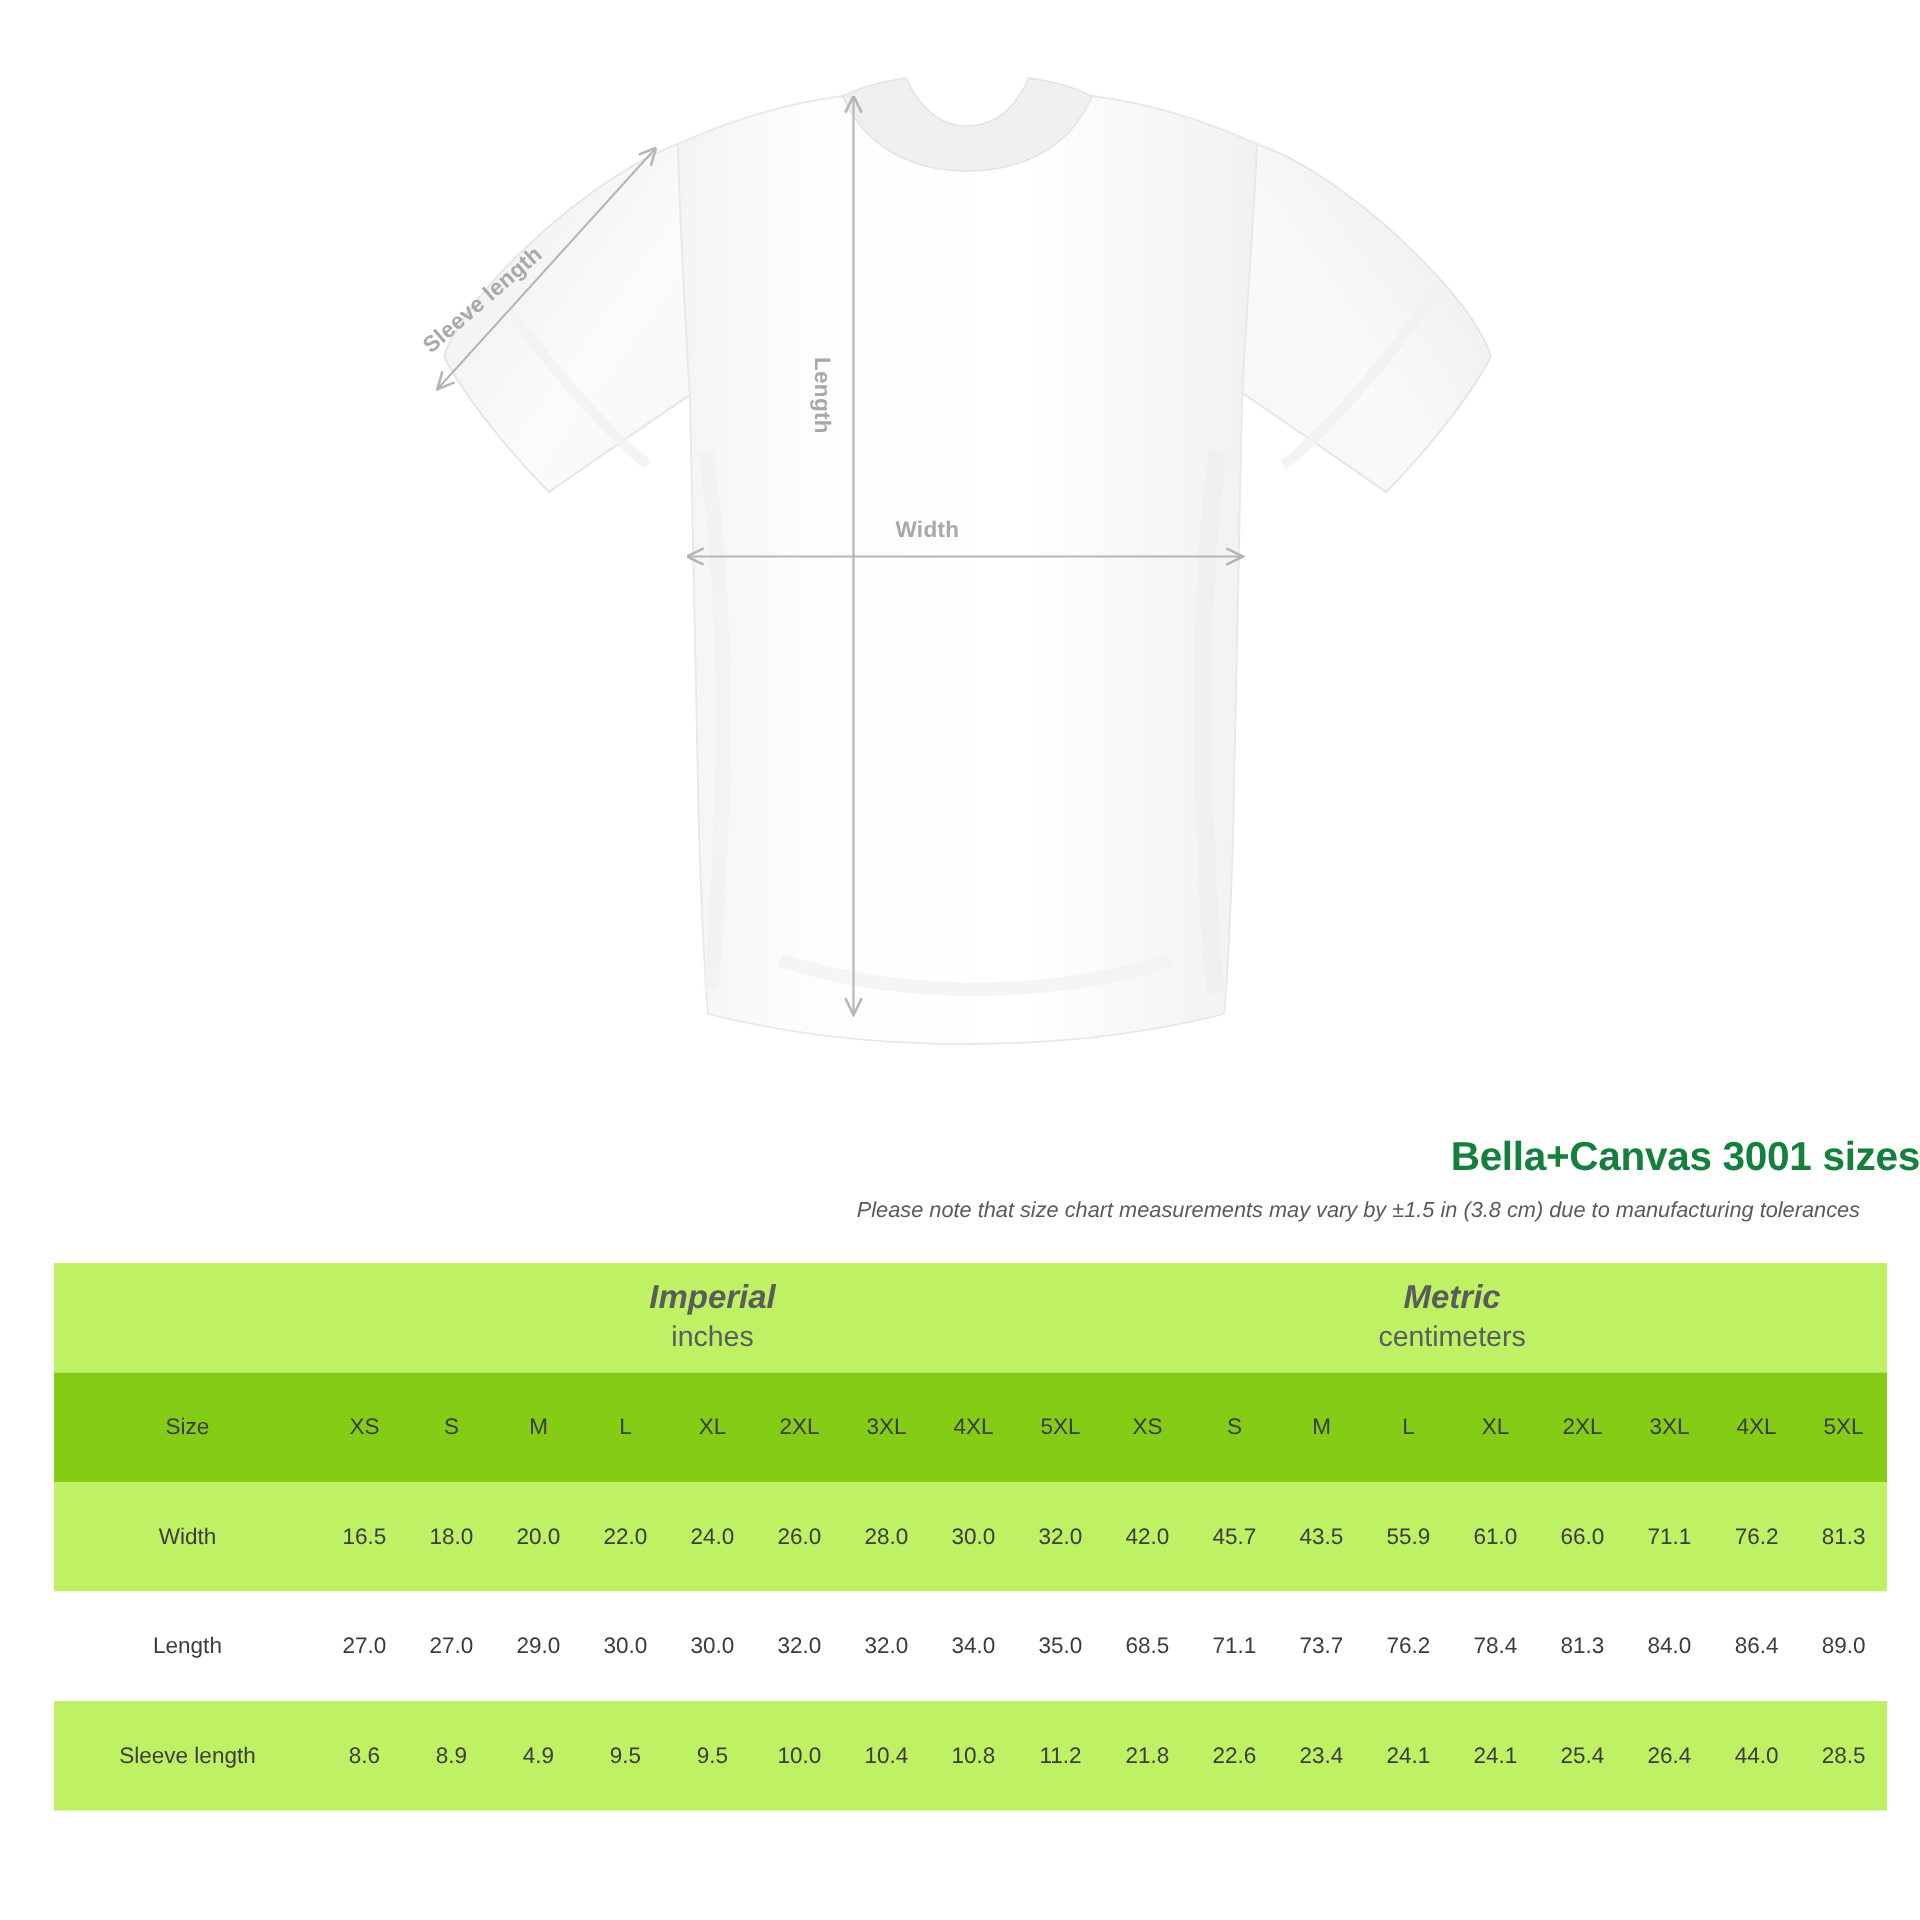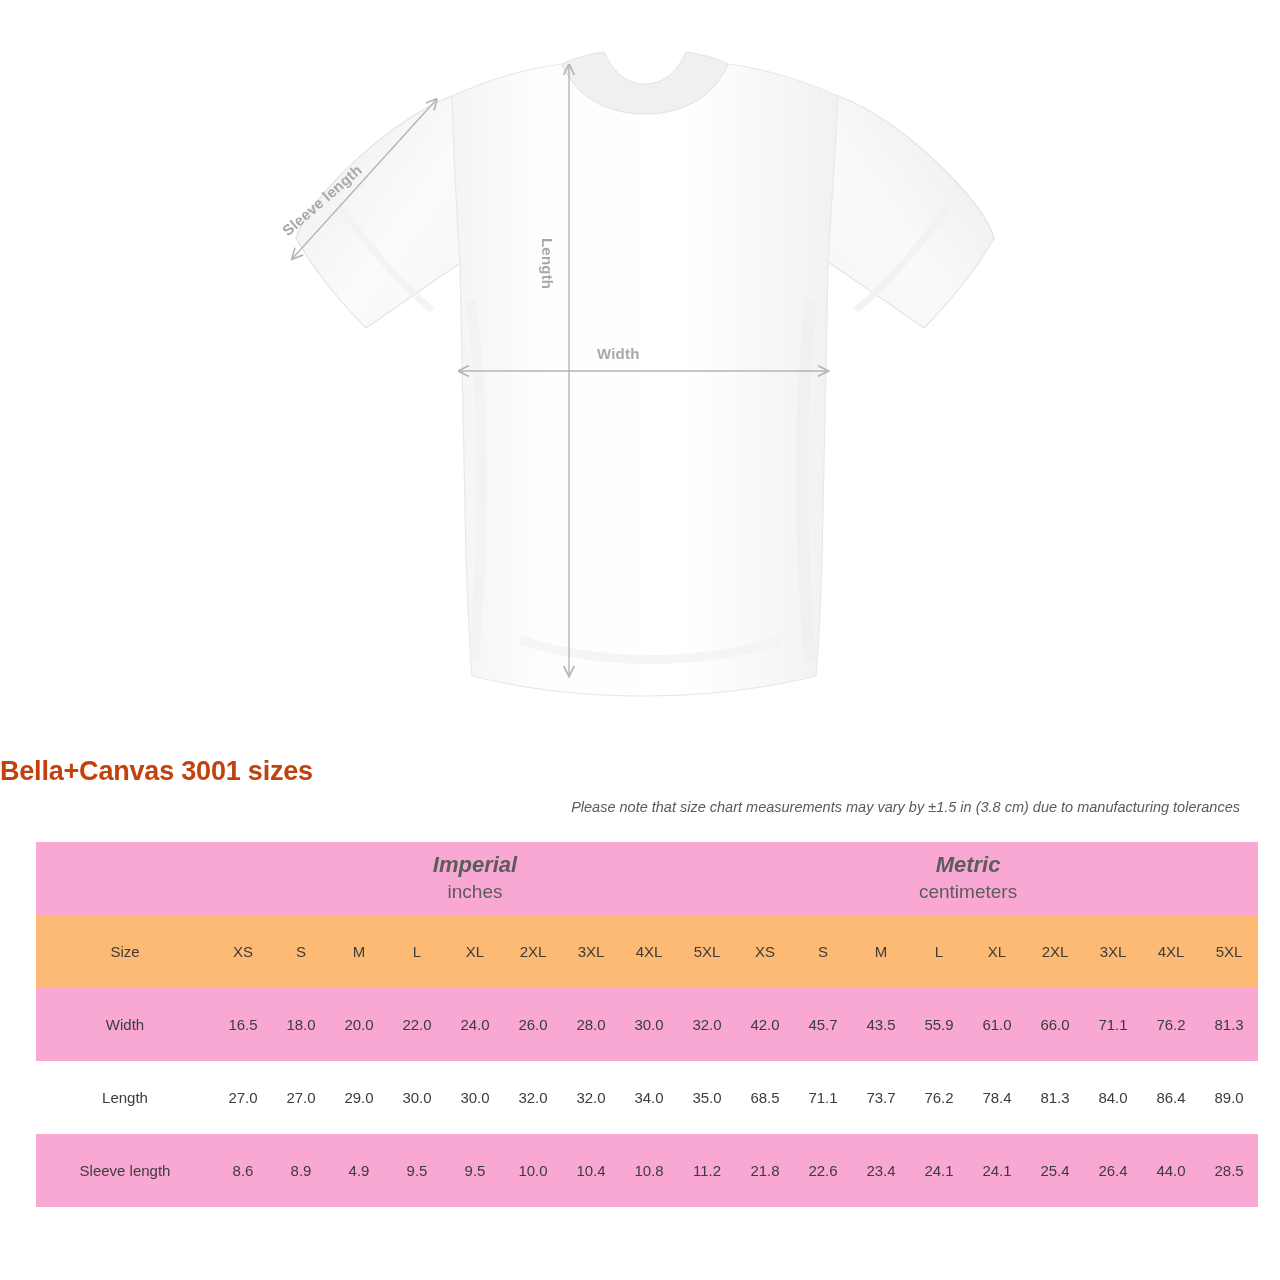--- a/index.html
+++ b/index.html
@@ -51,24 +51,24 @@
   }
   .label-sleeve {
     left: 290px;
     top: 222px;
     transform: rotate(-41deg);
     transform-origin: left bottom;
   }
 
   
   .chart-heading {
-    text-align: left;
+    text-align: right;
     font-size: 27px;
     font-weight: bold;
-    color: #c2410c;
+    color: #15803d;
     margin: 0;
     padding-top: 36px;
     letter-spacing: -0.2px;
   }
   .chart-note {
     text-align: right;
     font-size: 14.5px;
     font-style: italic;
     color: #5a5a5a;
     margin: 12px 0 0 0;
@@ -109,27 +109,27 @@
     line-height: 1.25;
   }
   .unit-sub {
     font-size: 19px;
     color: #5c5c5c;
     font-style: normal;
     font-weight: normal;
     line-height: 1.5;
   }
   .row-shade td {
-    background: #f9a8d4;
+    background: #bef264;
   }
   .row-plain td {
     background: #ffffff;
   }
   .row-header td {
-    background: #fdba74;
+    background: #84cc16;
     margin-top: 16px;
   }
   .hdr-label {
     font-weight: bold;
     font-size: 16px;
     color: #3c3c3c;
   }
   .col-label {
     font-weight: bold;
     font-size: 16px;

